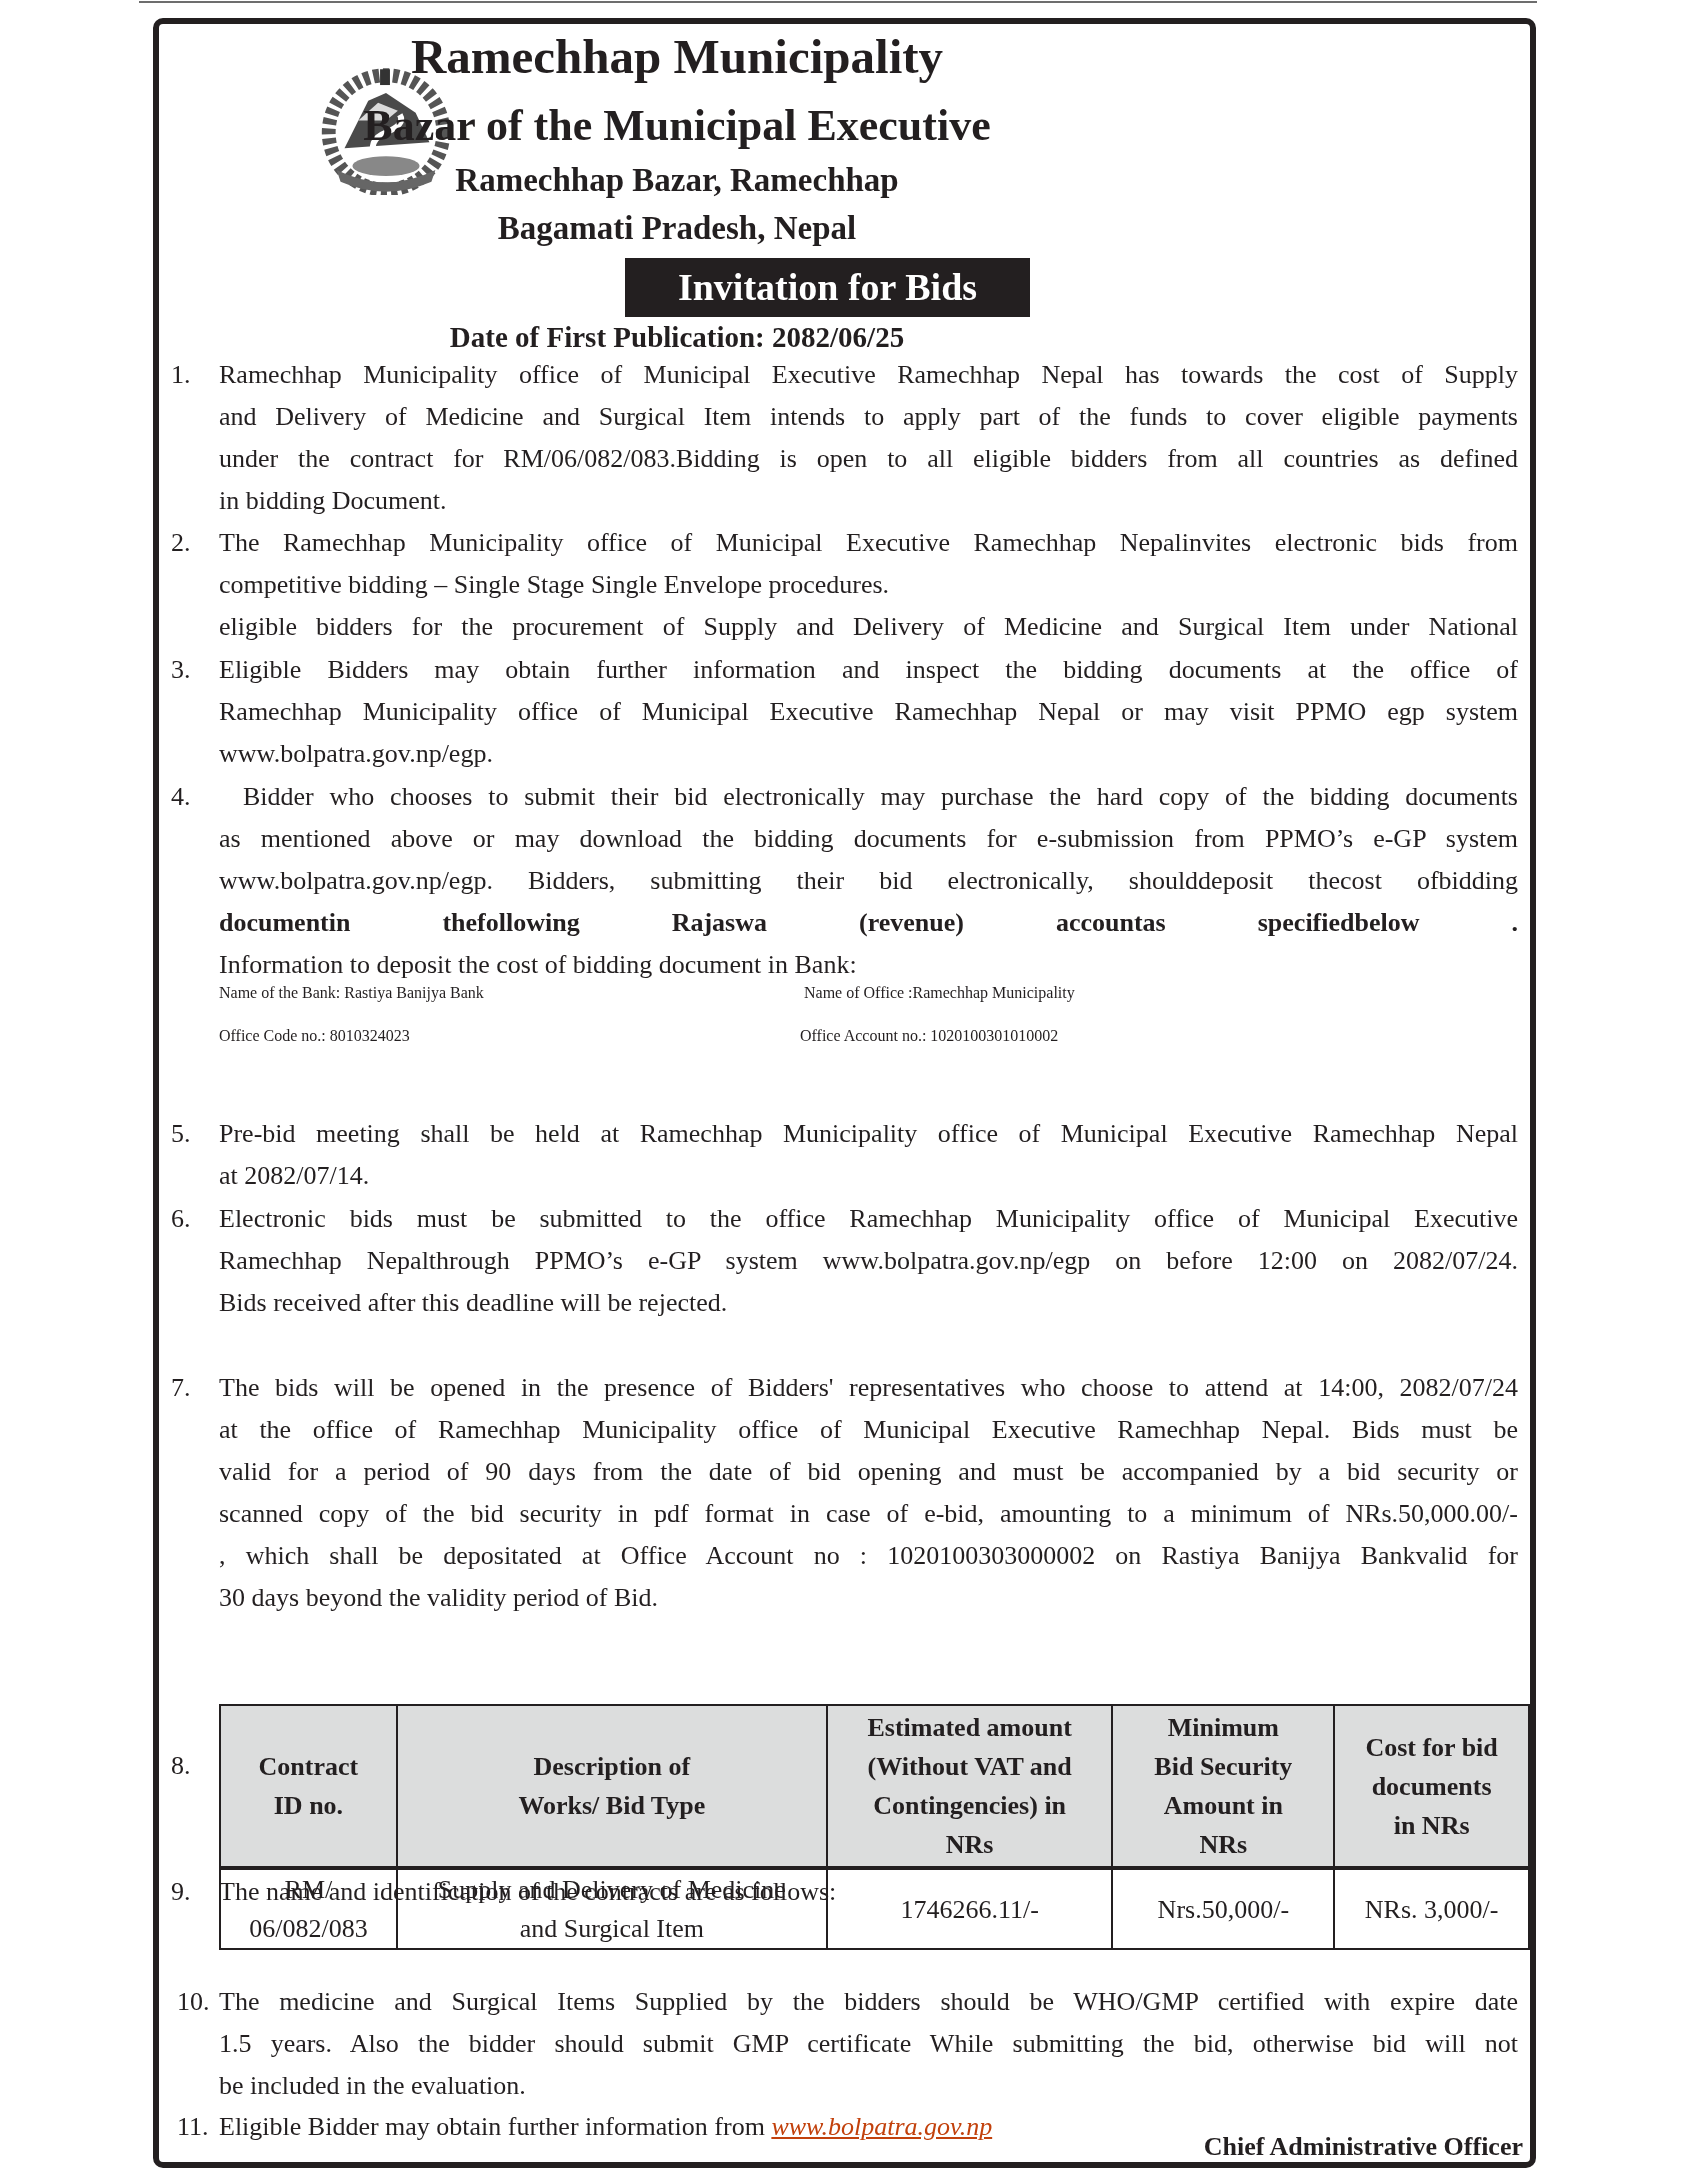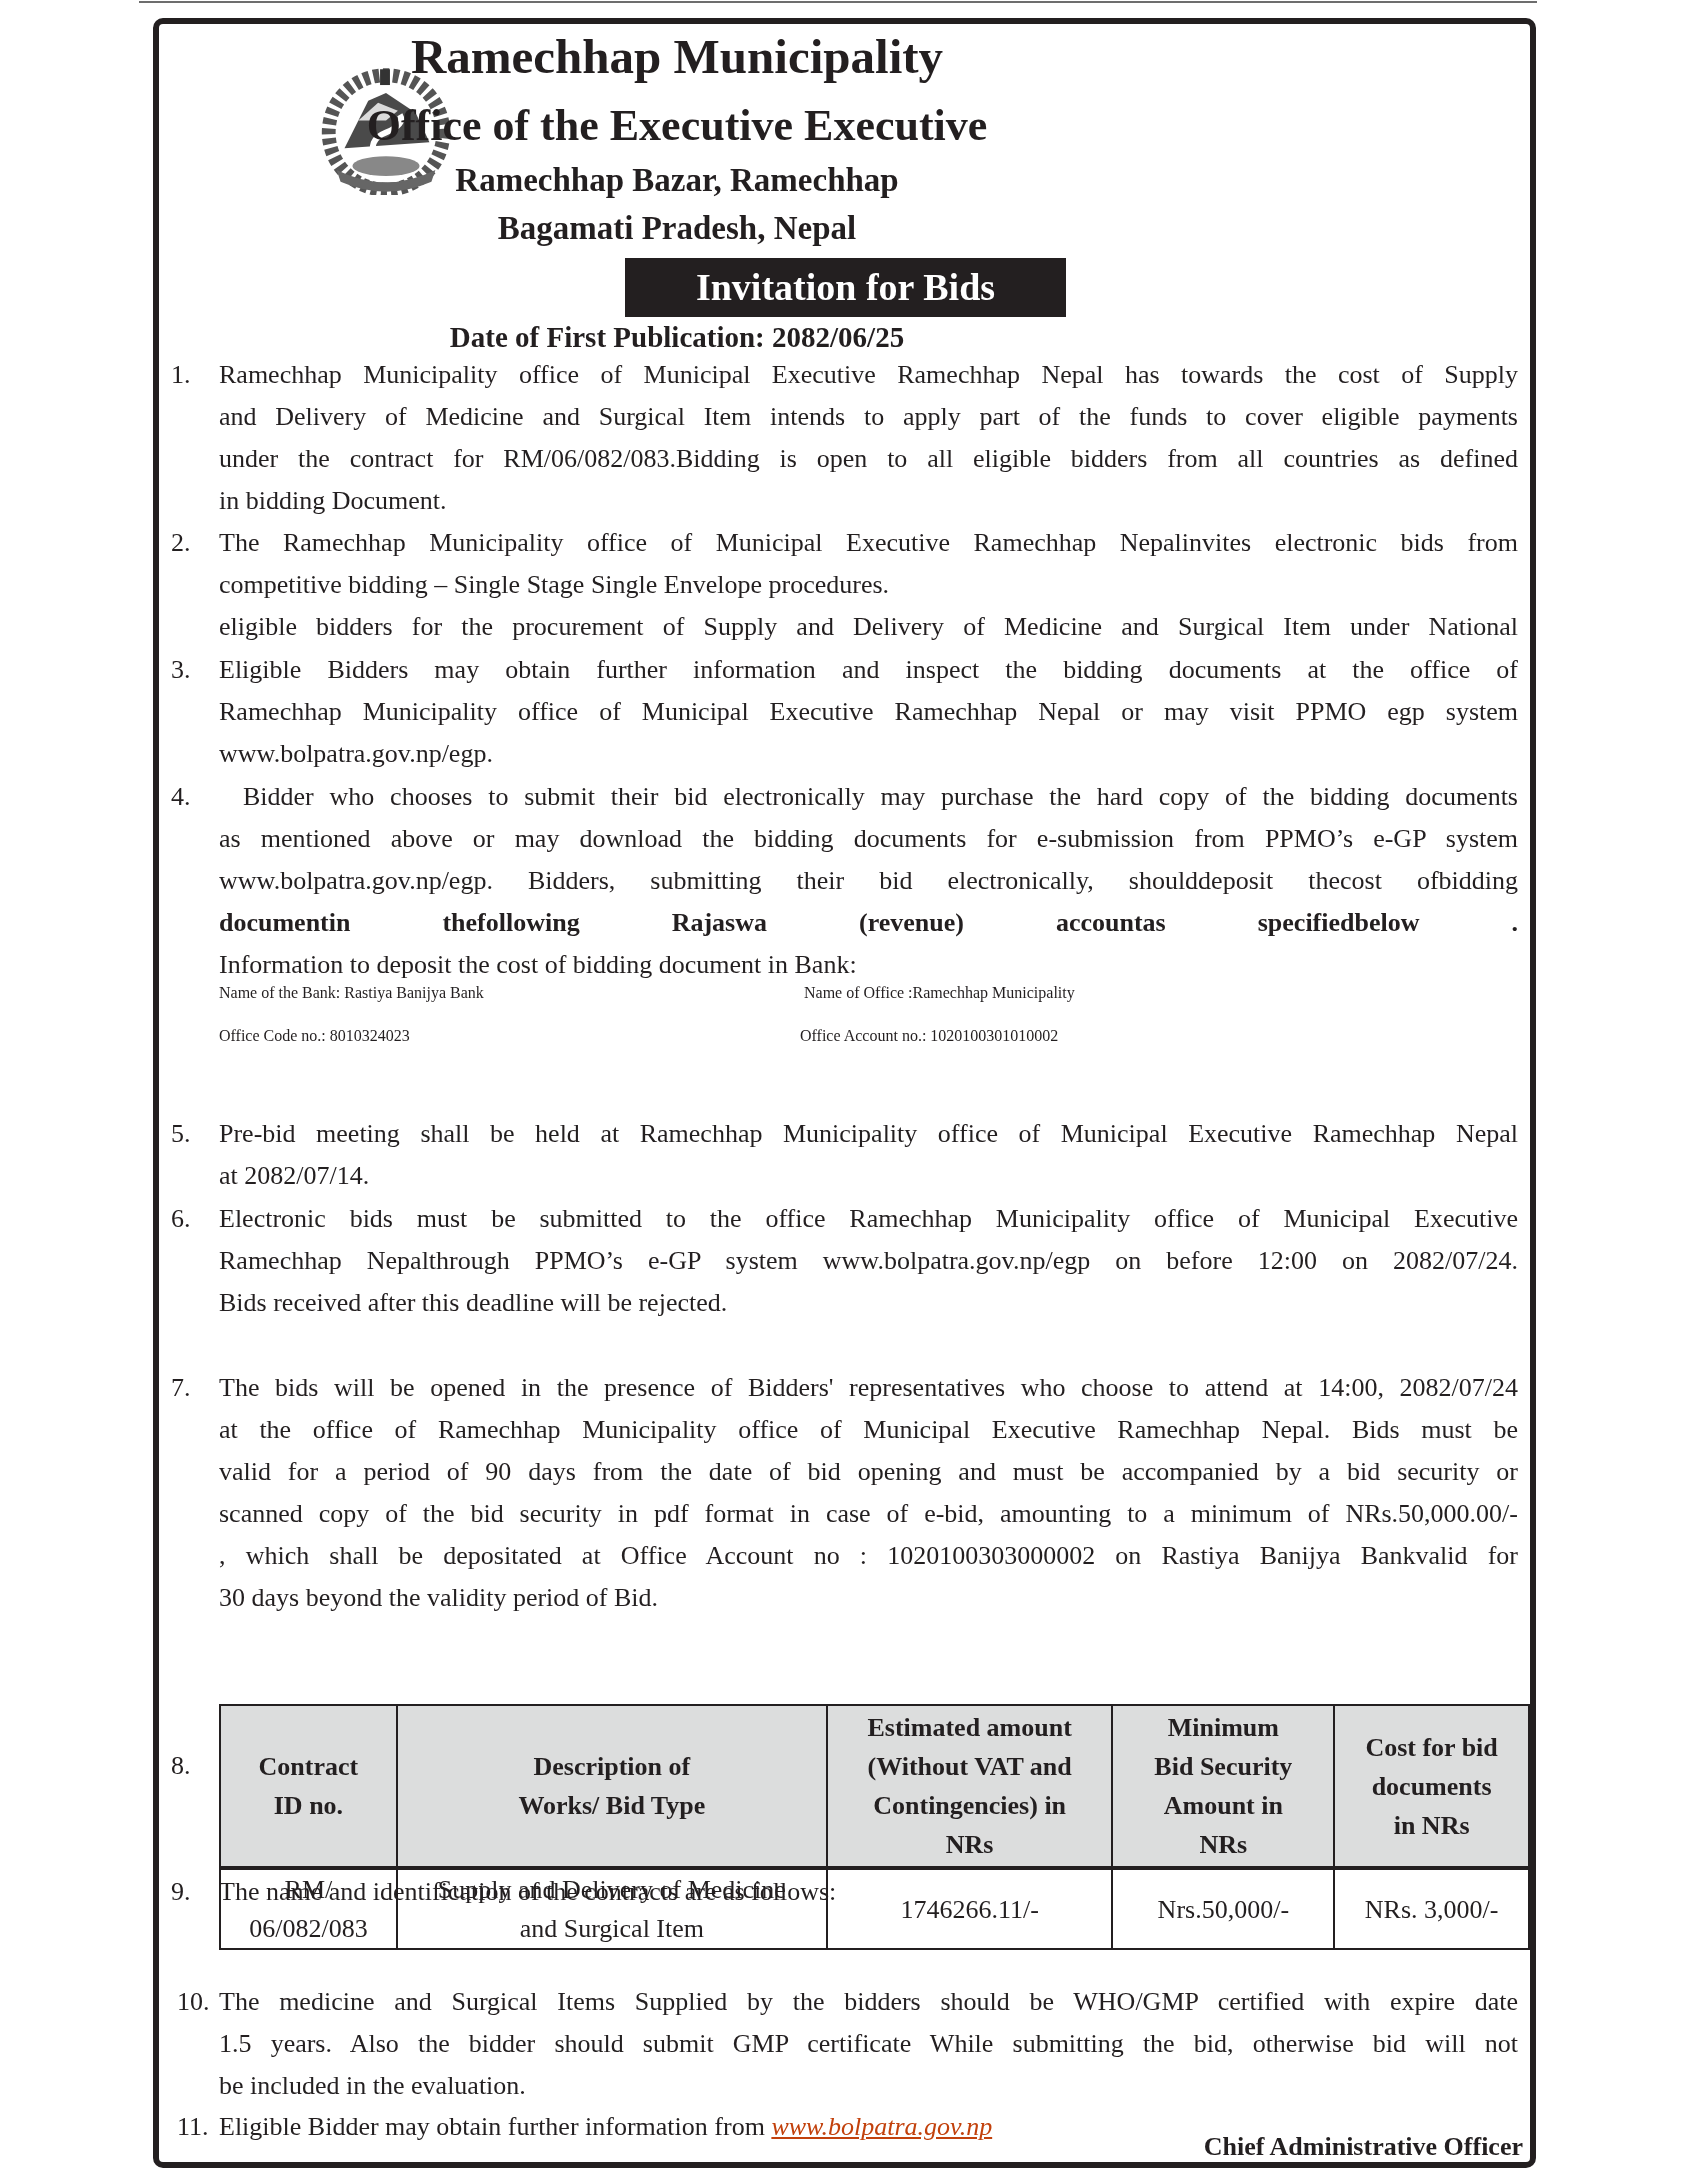--- a/index.html
+++ b/index.html
@@ -19,21 +19,21 @@
   }
   .emblem {
     position: absolute; left: 307px; top: 61px; width: 158px; height: 134px;
   }
   .hdr { position: absolute; left: 0; width: 1354px; text-align: center; font-weight: bold; }
   .h1 { top: 26px; font-size: 49px; line-height: 61px; }
   .h2 { top: 97px; font-size: 44px; line-height: 57px; }
   .h3 { top: 158px; font-size: 33px; line-height: 44px; }
   .h4 { top: 206px; font-size: 33px; line-height: 44px; }
   .title-band {
-    position: absolute; left: 625px; top: 258px; width: 441px; height: 59px;
+    position: absolute; left: 625px; top: 258px; width: 405px; height: 59px;
     background: #231f20; color: #ffffff; font-weight: bold; font-size: 38px;
     line-height: 59px; text-align: center;
   }
   .pubdate { top: 319px; font-size: 29px; line-height: 36px; }
 
   .body-text { position: absolute; left: 0; top: 354px; width: 1683px; font-size: 26px; }
   .item { position: absolute; left: 219px; width: 1299px; line-height: 42px; text-align: justify; text-align-last: left; }
   .item .num { position: absolute; left: -48px; top: 0; }
   .item.wide .num { left: -42px; }
   .line { display: block; white-space: nowrap; }
@@ -70,21 +70,21 @@
     <path d="M38 88 L62 40 L80 32 L110 52 L124 82 Z" fill="#4a4a4a"></path>
     <path d="M52 60 L72 42 L92 50 L80 60 Z" fill="#ffffff" opacity="0.8"></path>
     <path d="M70 98 Q60 80 80 72 Q100 64 94 54" fill="none" stroke="#ffffff" stroke-width="6"></path>
     <rect x="74" y="8" width="10" height="16" fill="#333"></rect>
     <path d="M30 110 Q80 135 130 110 L126 122 Q80 142 34 122 Z" fill="#666"></path>
     <ellipse cx="80" cy="106" rx="34" ry="10" fill="#888"></ellipse>
   </svg>
 </div>
 
 <div class="hdr h1">Ramechhap Municipality</div>
-<div class="hdr h2">Office of the Executive Executive</div>
+<div class="hdr h2">Bazar of the Municipal Executive</div>
 <div class="hdr h3">Ramechhap Bazar, Ramechhap</div>
 <div class="hdr h4">Bagamati Pradesh, Nepal</div>
 <div class="title-band">Invitation for Bids</div>
 <div class="hdr pubdate">Date of First Publication: 2082/06/25</div>
 
 <div class="body-text" id="body-text">
     <div class="item" style="top: 0px;">
       <span class="num">1.</span>
       <span class="line just" style="white-space: normal; text-align: justify;">Ramechhap Municipality office of Municipal Executive Ramechhap Nepal has towards the cost of Supply</span>
       <span class="line just" style="white-space: normal; text-align: justify;">and Delivery of Medicine and Surgical Item intends to apply part of the funds to cover eligible payments</span>

